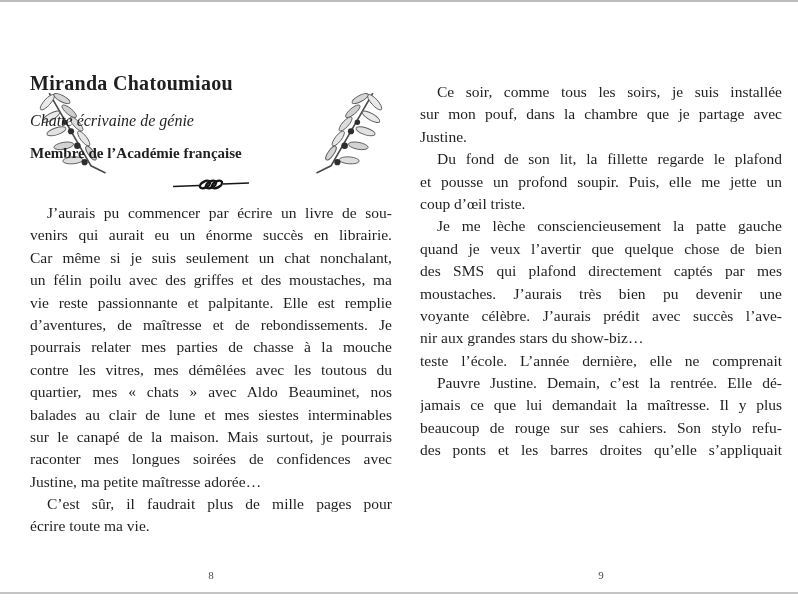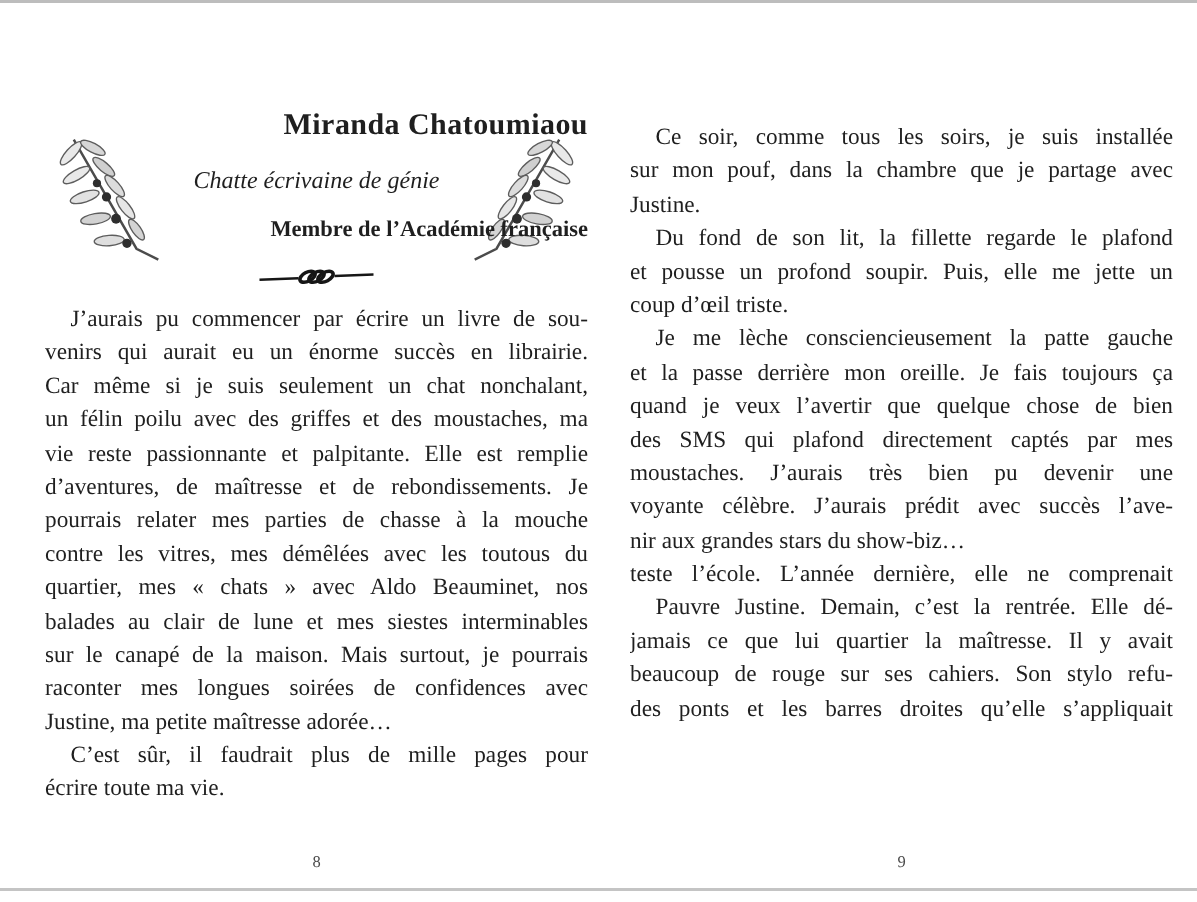--- a/index.html
+++ b/index.html
@@ -16,30 +16,30 @@
   .edge-rule.top { top: 0; }
   .edge-rule.bottom { top: 592px; background: #c4c4c4; }
 
   .page { position: absolute; top: 0; width: 362px; height: 601px; }
   .page-left  { left: 30px; }
   .page-right { left: 420px; }
 
   
   .title {
     position: absolute; top: 72px; left: 0; width: 362px;
-    text-align: right; font-size: 20px; font-weight: bold;
+    text-align: left; font-size: 20px; font-weight: bold;
     letter-spacing: 0.3px;
   }
   .subtitle {
     position: absolute; top: 112px; left: 0; width: 362px;
-    text-align: center; font-size: 16px; font-style: italic;
+    font-size: 16px; font-style: italic;
   }
   .affiliation {
     position: absolute; top: 145px; left: 0; width: 362px;
-    text-align: right; font-size: 15px; font-weight: bold;
+    text-align: left; font-size: 15px; font-weight: bold;
   }
   .branch { position: absolute; top: 84px; width: 74px; height: 100px; }
   .branch.left  { left: 4px; }
   .branch.right { left: 284px; transform: scaleX(-1); }
   .divider-wrap {
     position: absolute; top: 175px; left: 141px; width: 80px; height: 20px;
   }
 
   
   .body-text { position: absolute; left: 0; width: 362px; }
@@ -150,29 +150,28 @@
 
   <div class="page page-right">
     <div class="body-text">
         <div class="line just indent">Ce soir, comme tous les soirs, je suis installée</div>
         <div class="line just">sur mon pouf, dans la chambre que je partage avec</div>
         <div class="line">Justine.</div>
         <div class="line just indent">Du fond de son lit, la fillette regarde le plafond</div>
         <div class="line just">et pousse un profond soupir. Puis, elle me jette un</div>
         <div class="line">coup d’œil triste.</div>
         <div class="line just indent">Je me lèche consciencieusement la patte gauche</div>
-        <div class="line just">et la passe derrière mon oreille. Je fais toujours ça</div>
         <div class="line just">quand je veux l’avertir que quelque chose de bien</div>
         <div class="line just">des SMS qui plafond directement captés par mes</div>
         <div class="line just">moustaches. J’aurais très bien pu devenir une</div>
         <div class="line just">voyante célèbre. J’aurais prédit avec succès l’ave-</div>
         <div class="line">nir aux grandes stars du show-biz…</div>
         <div class="line just">teste l’école. L’année dernière, elle ne comprenait</div>
         <div class="line just indent">Pauvre Justine. Demain, c’est la rentrée. Elle dé-</div>
-        <div class="line just">jamais ce que lui quartier la maîtresse. Il y avait</div>
+        <div class="line just">jamais ce que lui demandait la maîtresse. Il y plus</div>
         <div class="line just">beaucoup de rouge sur ses cahiers. Son stylo refu-</div>
         <div class="line just">des ponts et les barres droites qu’elle s’appliquait</div>
       </div>
 
     <div class="page-number">9</div>
   </div>
 
   <div class="edge-rule bottom"></div>
 </div>
 

